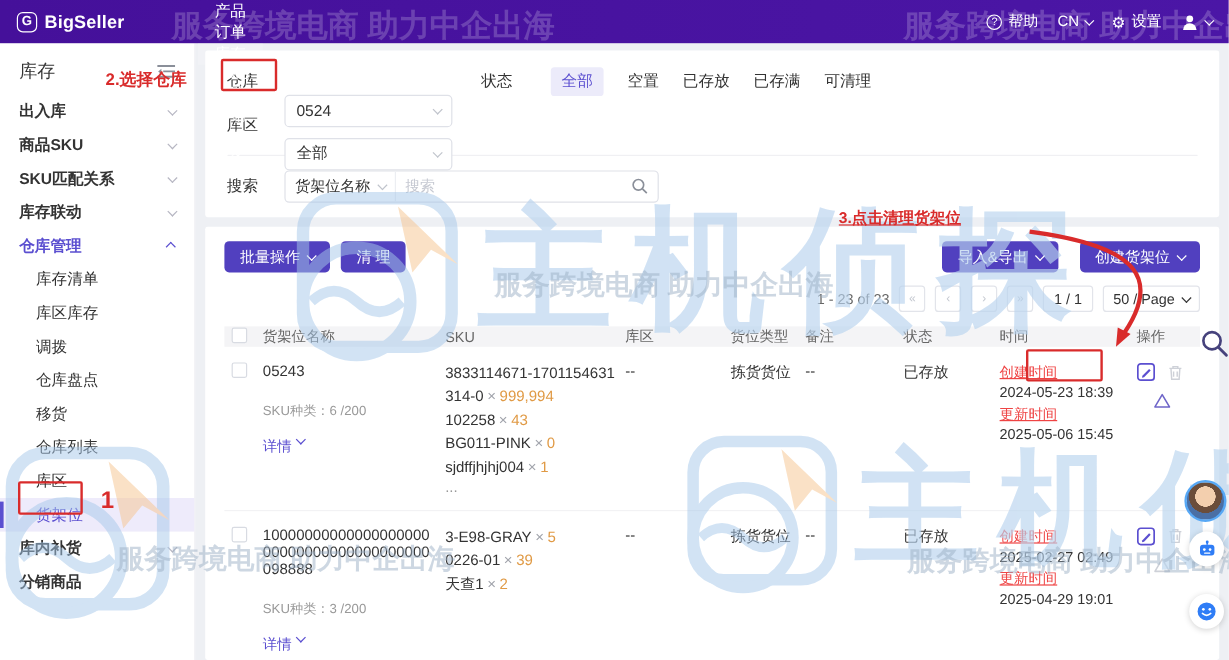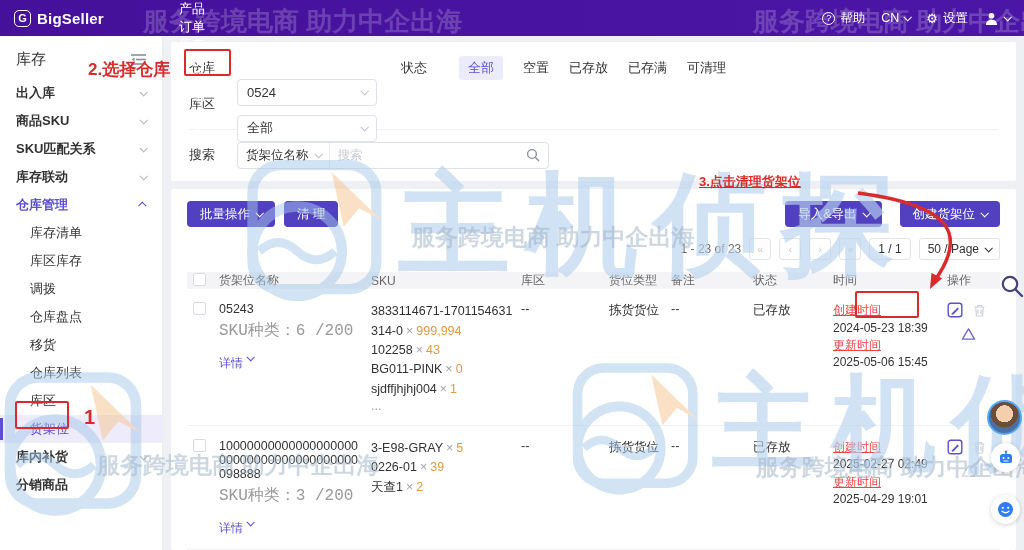--- a/index.html
+++ b/index.html
@@ -88,21 +88,21 @@
            color:#666; padding:0 6px; }
   .trow { display:flex; align-items:flex-start; padding:13px 6px 12px 6px; border-bottom:1px solid #f2f2f4;
           font-size:12.5px; color:#333; }
   .col-cb{width:26px;flex:0 0 auto;} .col-name{width:152px;flex:0 0 auto;padding-right:10px;word-break:break-all;}
   .col-sku{width:150px;flex:0 0 auto;padding-right:8px;} .col-zone{width:88px;flex:0 0 auto;}
   .col-type{width:62px;flex:0 0 auto;} .col-remark{width:82px;flex:0 0 auto;}
   .col-status{width:80px;flex:0 0 auto;} .col-time{width:114px;flex:0 0 auto;}
   .col-ops{width:47px;flex:0 0 auto;}
   .cbx { width:13px; height:13px; border:1px solid #d8dbe2; border-radius:2px; background:#fff;
          display:inline-block; cursor:pointer; }
-  .sku-kinds { color:#999; font-size:16px; margin-top:4px;font-family:Liberation Mono, monospace; }
+  .sku-kinds { color:#999; font-size:11px; margin-top:19px; }
   .detail-link { color:#5b4fd0; font-size:12px; margin-top:14px; display:inline-flex; align-items:flex-start;
                  gap:4px; cursor:pointer; }
   .sku-line { line-height:1.55; word-break:break-all; }
   .sku-line .x { color:#a0a3ab; margin:0 3px; }
   .sku-line .qty { color:#e09a45; }
   .more-dots { color:#999; }
   .time-label { color:#ef4444; font-size:12px;text-decoration:underline; }
   .time-val { color:#333; font-size:12px; }
   .time-cell div { line-height:1.45; }
   .ops-row { display:flex; align-items:center; gap:9px; }
@@ -438,21 +438,21 @@
     <svg class="wm-logo" style="left:-18px;top:360px;" width="175" height="175" viewBox="0 0 100 100">
       <rect x="16" y="10" width="72" height="72" rx="16" fill="none" stroke="#a6c8ea" stroke-width="6"></rect>
       <circle cx="42" cy="60" r="26" fill="none" stroke="#a6c8ea" stroke-width="6"></circle>
       <path d="M20,60 q11,-10 22,0 q11,10 22,0" fill="none" stroke="#a6c8ea" stroke-width="5"></path>
       <path d="M62,14 l7,32 l9,-11 l13,7 z" fill="#f6c48e"></path>
     </svg>
     <span class="wm-tag" style="left:97px;top:450px;">服务跨境电商 助力中企出海</span>
   </div>
 
   <div class="ann-layer">
-    <span class="ann" style="left:88px;top:58px;font-size:17px;">2.选择仓库</span>
+    <span class="ann" style="left:88px;top:58px;font-size:14px;">2.选择仓库</span>
     <div class="red-box" style="left:184px;top:49px;width:47px;height:27px;"></div>
     <span class="ann" style="left:699px;top:173px;font-size:13px;text-decoration:underline;">3.点击清理货架位</span>
     <svg style="position:absolute;left:840px;top:185px;" width="160" height="125">
       <path d="M18,8 C110,20 130,48 93,98" fill="none" stroke="#d92b2b" stroke-width="3.5"></path>
       <polygon points="0,0 15,-6 15,6" fill="#d92b2b" transform="translate(90,104) rotate(-63)"></polygon>
     </svg>
     <div class="red-box" style="left:855px;top:291px;width:64px;height:27px;"></div>
     <div class="red-box" style="left:15px;top:401px;width:54px;height:28px;"></div>
     <span class="ann" style="left:84px;top:406px;font-size:20px;">1</span>
   </div>

